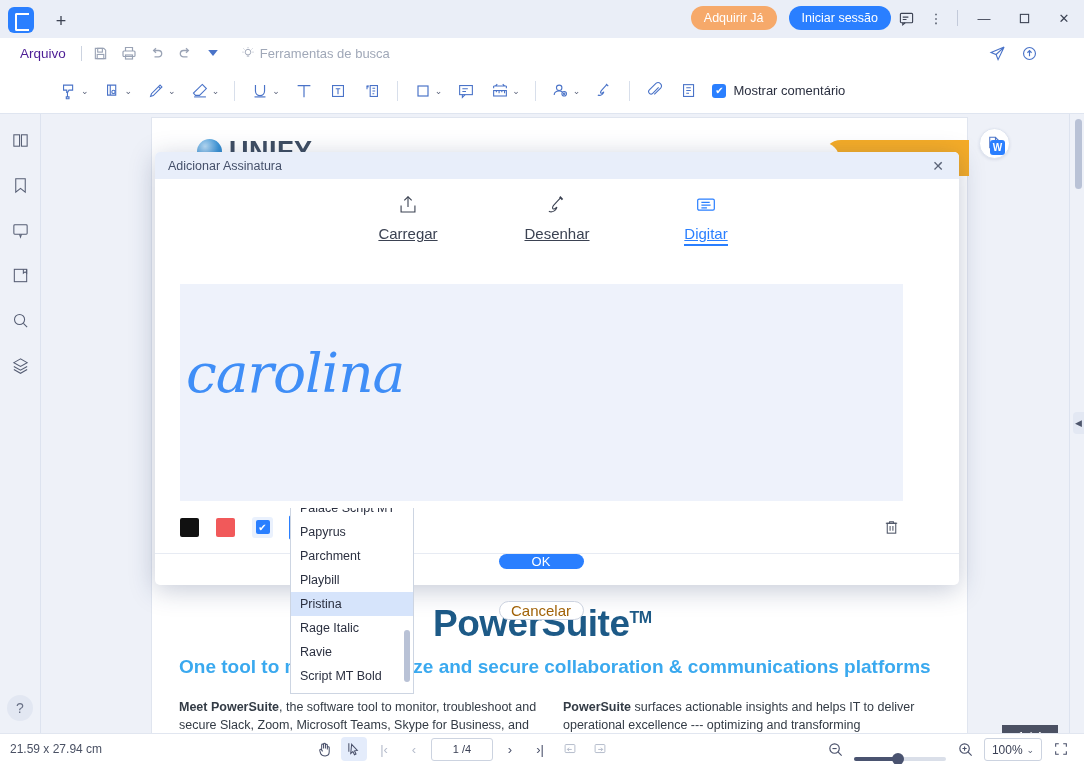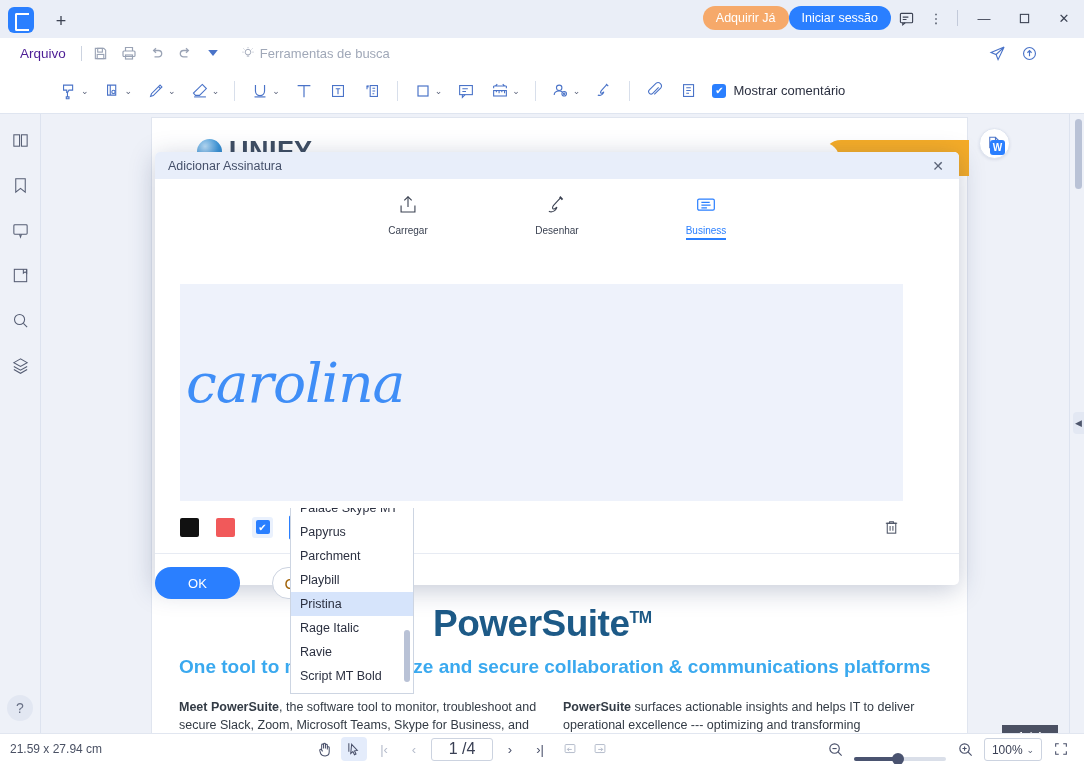--- a/index.html
+++ b/index.html
@@ -45,21 +45,21 @@
   }
   .newtab{
     width:26px;height:26px;margin:0 0 4px 8px;display:flex;align-items:center;justify-content:center;
     color:#3c4252;font-size:18px;font-weight:300;
   }
   .tb-right{ margin-left:auto; display:flex; align-items:center; gap:0; padding-bottom:6px; }
   .btn-pill{
     height:24px; border-radius:12px; padding:0 13px; display:flex;align-items:center;
     color:#fff; font-size:12.5px; white-space:nowrap;
   }
-  .btn-buy{ background:#f6a96a; margin-right:0;}
+  .btn-buy{ background:#f6a96a; margin-right:12px;}
   .btn-login{ background:#2a7fff; margin-right:0;}
   .ti { width:30px;height:28px; display:flex;align-items:center;justify-content:center; color:#3d4354;}
   .ti svg{display:block;}
   .vsep{ width:1px;height:16px;background:#c3cada;margin:0 6px; }
   .winbtn{ width:40px;height:28px;display:flex;align-items:center;justify-content:center;color:#3d4354;font-size:13px;}
 
   
   .menubar{
     position:absolute; top:38px; left:0; width:1084px; height:30px;
     background:#fff; display:flex; align-items:center; padding-left:10px; gap:0;
@@ -188,21 +188,21 @@
     background:#fff; border-top:1px solid #e1e6f0;
     display:flex; align-items:center; padding:0 10px; gap:0;
   }
   .dims{ font-size:12px; color:#4a5164; }
   .sb-center{ margin-left:auto; display:flex; align-items:center; gap:4px;}
   .sb-icon{ width:26px;height:24px;display:flex;align-items:center;justify-content:center;color:#49506a;border-radius:4px;}
   .sb-icon.sel{ background:#e4ecfb; }
   .sb-icon.dim{ color:#b4bbcb; }
   .pagebox{
     width:62px;height:23px;border:1px solid #ccd3e0;border-radius:3px;
-    display:flex;align-items:center;justify-content:center;font-size:16px;color:#3a4055;
+    display:flex;align-items:center;justify-content:center;font-size:11px;color:#3a4055;
   }
   .sb-right{ margin-left:auto; display:flex; align-items:flex-end; gap:6px; }
   .zslider{ width:92px;height:4px;border-radius:3px;background:#dadfe9; position:relative;}
   .zslider .fill{ position:absolute;left:0;top:0;height:4px;width:42px;border-radius:3px;background:#4a5370;}
   .zslider .knob{ position:absolute;left:38px;top:-4px;width:12px;height:12px;border-radius:50%;background:#4a5370;}
   .zoombox{
     width:58px;height:23px;border:1px solid #ccd3e0;border-radius:3px;
     display:flex;align-items:center;justify-content:center;gap:4px;font-size:12px;color:#3a4055;
   }
 
@@ -216,29 +216,29 @@
   .modal-head{
     height:27px; background:#e8eefa; border-radius:5px 5px 0 0;
     display:flex; align-items:center; padding:0 10px 0 13px;
     font-size:12.5px; color:#45506a;
   }
   .modal-x{ margin-left:auto; width:22px;height:22px;display:flex;align-items:center;justify-content:center;
     color:#5b6478; font-size:14px;}
   .modal-body{ position:relative; height:374px; }
   .tabs3{ display:flex; justify-content:center; gap:53px; padding-top:15px; }
   .t3{ width:96px; display:flex;flex-direction:column;align-items:center; gap:7px; color:#3b4252; }
-  .t3 .lbl{ font-size:10px; }
+  .t3 .lbl{ font-size:15px;text-decoration:underline; }
   .t3.active{ color:#2a7fff; }
   .t3.active .lbl{ border-bottom:2px solid #2a7fff; padding-bottom:2px; color:#2a7fff;}
   .sigbox{
     position:absolute; left:25px; top:105px; width:723px; height:217px;
     background:#eef2fb;
   }
   .sigtext{
-    position:absolute; left:4px; top:67px; width:100%;
+    position:absolute; left:4px; top:57px; width:100%;
     font-family:"DejaVu Serif", serif; font-style:italic;
     font-size:55px; color:#3f8ef7; letter-spacing:-1px;
     text-align:left; padding-left:2px;
   }
   .sigrow{
     position:absolute; left:25px; top:332px; width:723px; height:32px;
     display:flex; align-items:center; gap:0;
   }
   .swatch{ width:19px;height:19px;border-radius:2px; }
   .swatch.black{ background:#111; margin-right:17px;}
@@ -248,21 +248,21 @@
   .swatch.blue i{ width:14px;height:14px;border-radius:2px;background:#2a7fff;color:#fff;font-size:10px;font-style:normal;
     display:flex;align-items:center;justify-content:center;}
   .fontselect{
     width:124px;height:25px;border:1.5px solid #2a7fff;border-radius:2px;background:#fff;
     display:flex;align-items:center;padding:0 6px;font-size:12.5px;color:#2b3040;
   }
   .fontselect .fs-caret{ margin-left:auto;color:#5b6478;font-size:9px;}
   .trash{ margin-left:auto; width:24px;height:24px;display:flex;align-items:center;justify-content:center;color:#4b5264;}
   .modal-foot{
     height:59px; border-top:1px solid #e7ebf3; display:flex; align-items:center;
-    justify-content:flex-start; gap:32px; padding-right:32px;
+    justify-content:space-between; gap:32px; padding-right:32px;flex-direction:column;
   }
   .bt-ok{
     width:85px;height:32px;border-radius:16px;background:#2a7fff;color:#fff;font-size:13px;
     display:flex;align-items:center;justify-content:center;
   }
   .bt-cancel{
     width:85px;height:32px;border-radius:16px;background:#fff;border:1px solid #ccd3e0;color:#a16207;font-size:15px;
     display:flex;align-items:center;justify-content:center;
   }
 
@@ -586,21 +586,21 @@
             <path d="M17 4 10.5 11c-2 2.1-2.9 3.7-2 4.8.9 1.1 3-.3 3.9-1.2 1-1-.3 2.4-2.4 3.7-1.9 1.2-4.3 1.3-5.8.4"></path>
             <path d="M16 3l3 3" stroke-width="2"></path>
           </svg>
           <span class="lbl">Desenhar</span>
         </div>
         <div class="t3 active">
           <svg width="24" height="24" viewBox="0 0 26 26" fill="none" stroke="currentColor" stroke-width="1.3">
             <rect x="4" y="5.5" width="18" height="12" rx="1.5"></rect>
             <path d="M8 9h9M8 12h10M8 15h6"></path>
           </svg>
-          <span class="lbl">Business</span>
+          <span class="lbl">Digitar</span>
         </div>
       </div>
 
       <div class="sigbox">
         <div class="sigtext">carolina</div>
       </div>
 
       <div class="sigrow">
         <div class="swatch black"></div>
         <div class="swatch red"></div>
@@ -622,21 +622,21 @@
       </div>
     </div>
     <div class="modal-foot">
       <div class="bt-ok">OK</div>
       <div class="bt-cancel">Cancelar</div>
     </div>
   </div>
   </div>
 
   <div class="dropdown">
-    <div class="dd-item clip-top">Palace Skype MT</div>
+    <div class="dd-item clip-top">Palace Script MT</div>
     <div class="dd-item">Papyrus</div>
     <div class="dd-item">Parchment</div>
     <div class="dd-item">Playbill</div>
     <div class="dd-item sel">Pristina</div>
     <div class="dd-item">Rage Italic</div>
     <div class="dd-item">Ravie</div>
     <div class="dd-item">Script MT Bold</div>
     <div class="dd-item">Segoe Script</div>
     <div class="dd-scroll"></div>
   </div>

